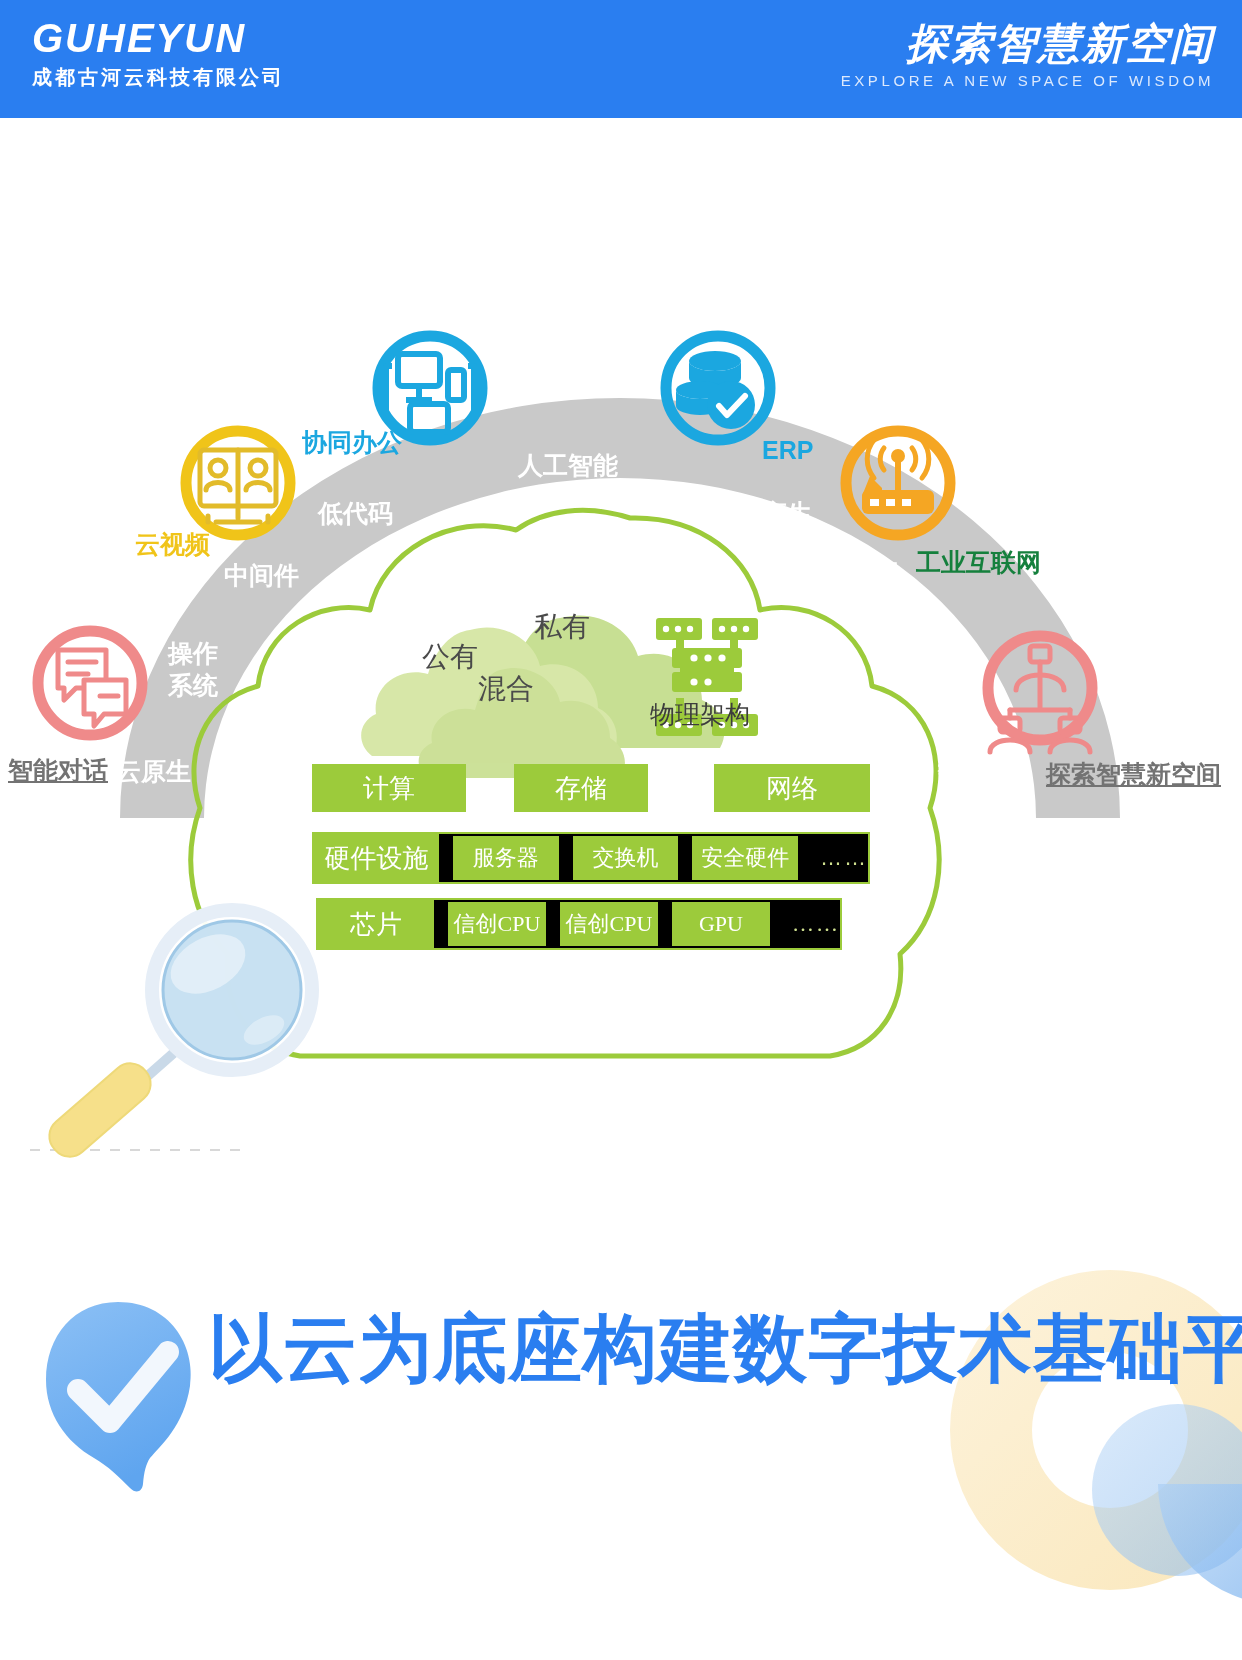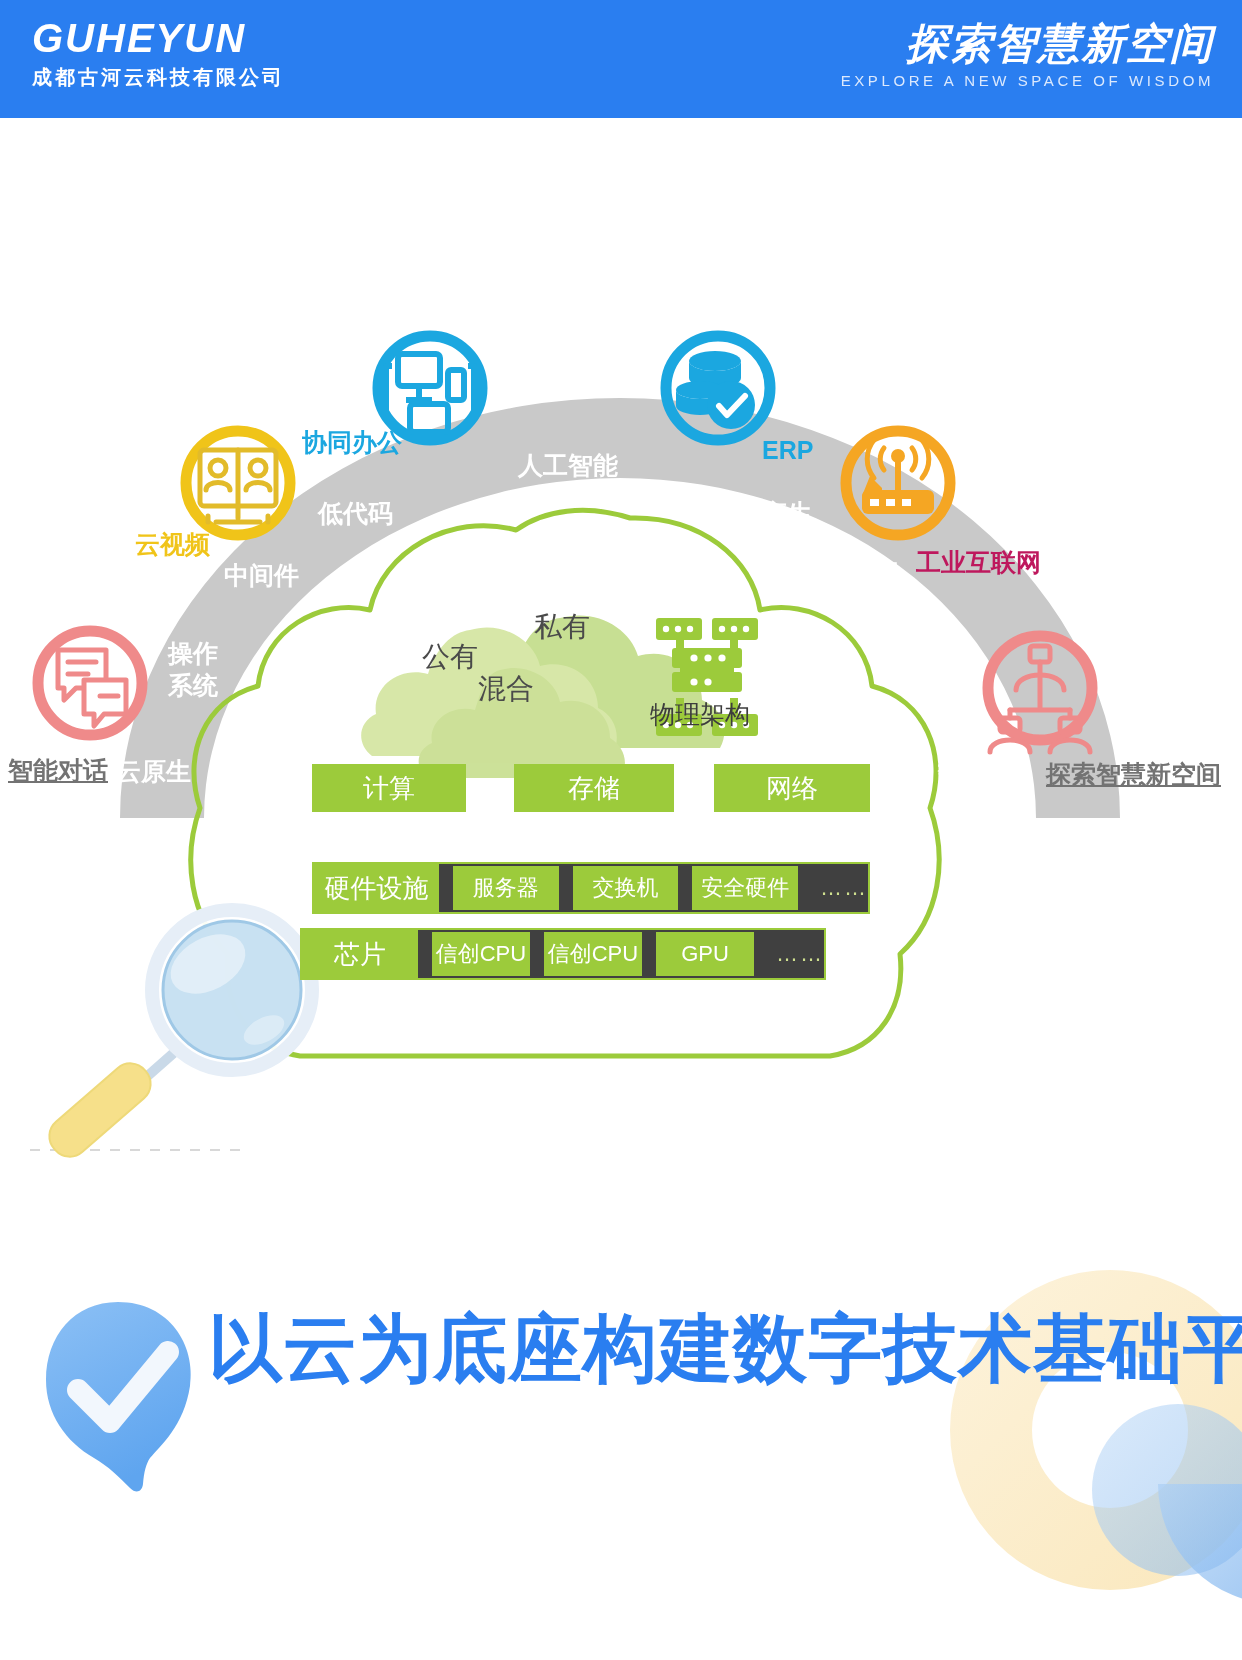--- a/index.html
+++ b/index.html
@@ -43,38 +43,38 @@
   
   .arc-word{
     color:#ffffff;font-weight:bold;font-size:25px;line-height:30px;
     text-align:center;
   }
 
   
   .cat-label{font-weight:bold;font-size:25px;white-space:nowrap;}
   .cat-blue{color:#1ba7e0;}
   .cat-yellow{color:#f0c419;}
-  .cat-orange{color:#be185d;}
+  .cat-orange{color:#15803d;}
   .cat-pink{color:#737373;text-decoration:underline;}
 
   
   .cloud-word{color:#4a4a4a;font-size:28px;}
 
   
   #phys-cap{color:#3d3d3d;font-size:25px;}
 
   
   .bar{
     position:absolute;background:#9ccb3b;color:#ffffff;
     font-size:26px;display:flex;align-items:center;justify-content:center;
     box-sizing:border-box;
   }
   .row-shell{
-    position:absolute;background:#404040;border:2px solid #9ccb3b;
-    box-sizing:border-box;display:flex;align-items:center;margin-top:30px;
+    position:absolute;background:#000000;border:2px solid #9ccb3b;
+    box-sizing:border-box;display:flex;align-items:center;
   }
   .row-head{
     background:#9ccb3b;color:#ffffff;font-size:26px;height:100%;
     display:flex;align-items:center;justify-content:center;box-sizing:border-box;
   }
   .chip{
     background:#9ccb3b;color:#ffffff;font-size:22px;height:44px;
     display:flex;align-items:center;justify-content:center;
     margin-left:14px;box-sizing:border-box;
   }
@@ -285,32 +285,32 @@
   <div class="lbl cat-label cat-pink" style="left:8px;top:636px;">智能对话</div>
   <div class="lbl cat-label cat-pink" style="left:1046px;top:640px;">探索智慧新空间</div>
 
   <div class="lbl cloud-word" style="left:422px;top:520px;">公有</div>
   <div class="lbl cloud-word" style="left:534px;top:490px;">私有</div>
   <div class="lbl cloud-word" style="left:478px;top:552px;">混合</div>
 
   <div class="lbl" id="phys-cap" style="left:650px;top:580px;">物理架构</div>
 
   <div class="bar" style="left:312px;top:646px;width:154px;height:48px;">计算</div>
-  <div class="bar" style="left:514px;top:646px;width:160px;height:48px;">存储</div>
+  <div class="bar" style="left:514px;top:646px;width:134px;height:48px;">存储</div>
   <div class="bar" style="left:714px;top:646px;width:156px;height:48px;">网络</div>
 
   <div class="row-shell" style="left:312px;top:714px;width:558px;height:52px;">
     <div class="row-head" style="width:130px;">硬件设施</div>
     <div class="chip" style="width:110px;">服务器</div>
     <div class="chip" style="width:110px;">交换机</div>
     <div class="chip" style="width:110px;">安全硬件</div>
     <div class="dots">……</div>
   </div>
 
-  <div class="row-shell" style="left:300px;top:780px;width:526px;height:52px;">
+  <div class="row-shell" style="left:316px;top:780px;width:526px;height:52px;font-family:Liberation Serif, serif;">
     <div class="row-head" style="width:130px;">芯片</div>
     <div class="chip" style="width:110px;">信创CPU</div>
     <div class="chip" style="width:110px;">信创CPU</div>
     <div class="chip" style="width:110px;">GPU</div>
     <div class="dots">……</div>
   </div>
 
 </div>
 
 <svg width="1242" height="420" style="position:absolute;left:0;top:1240px;">

